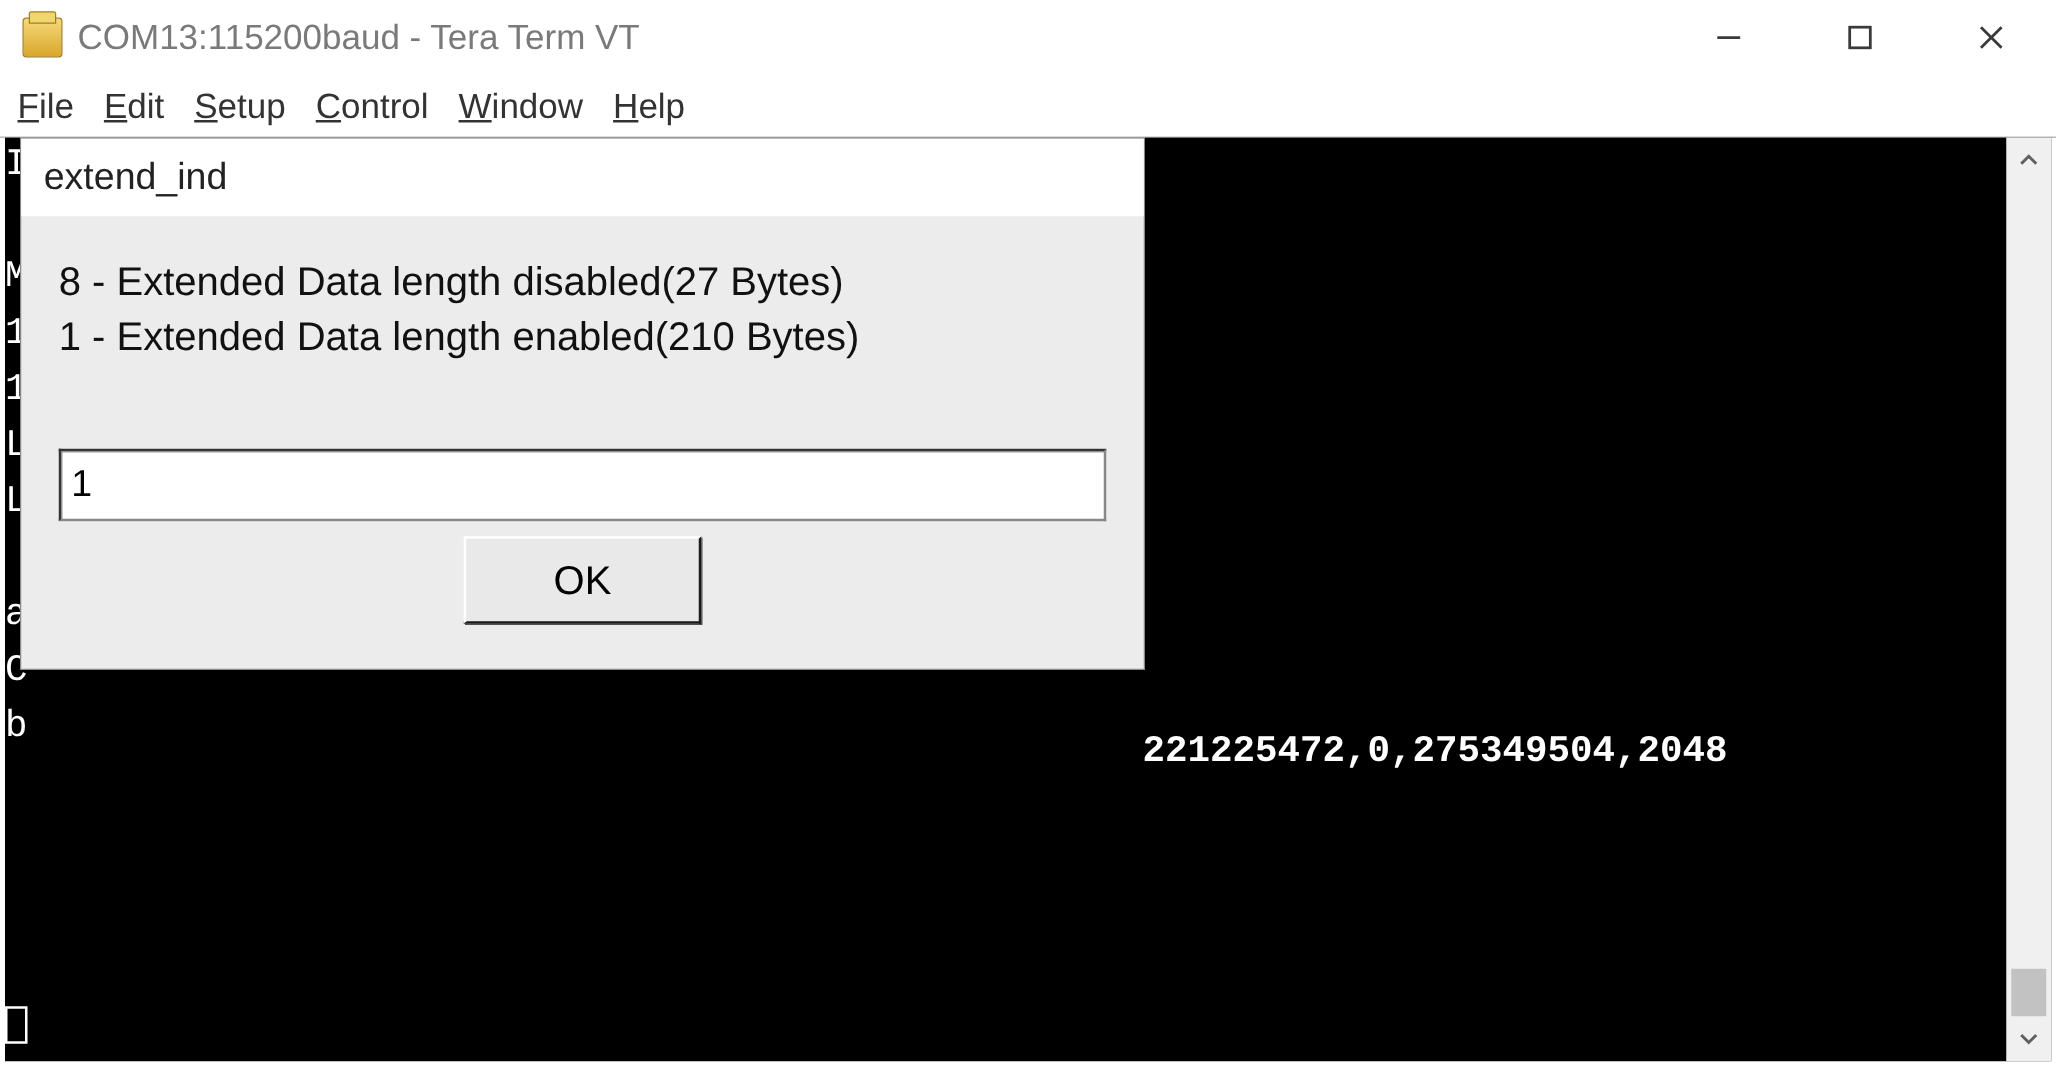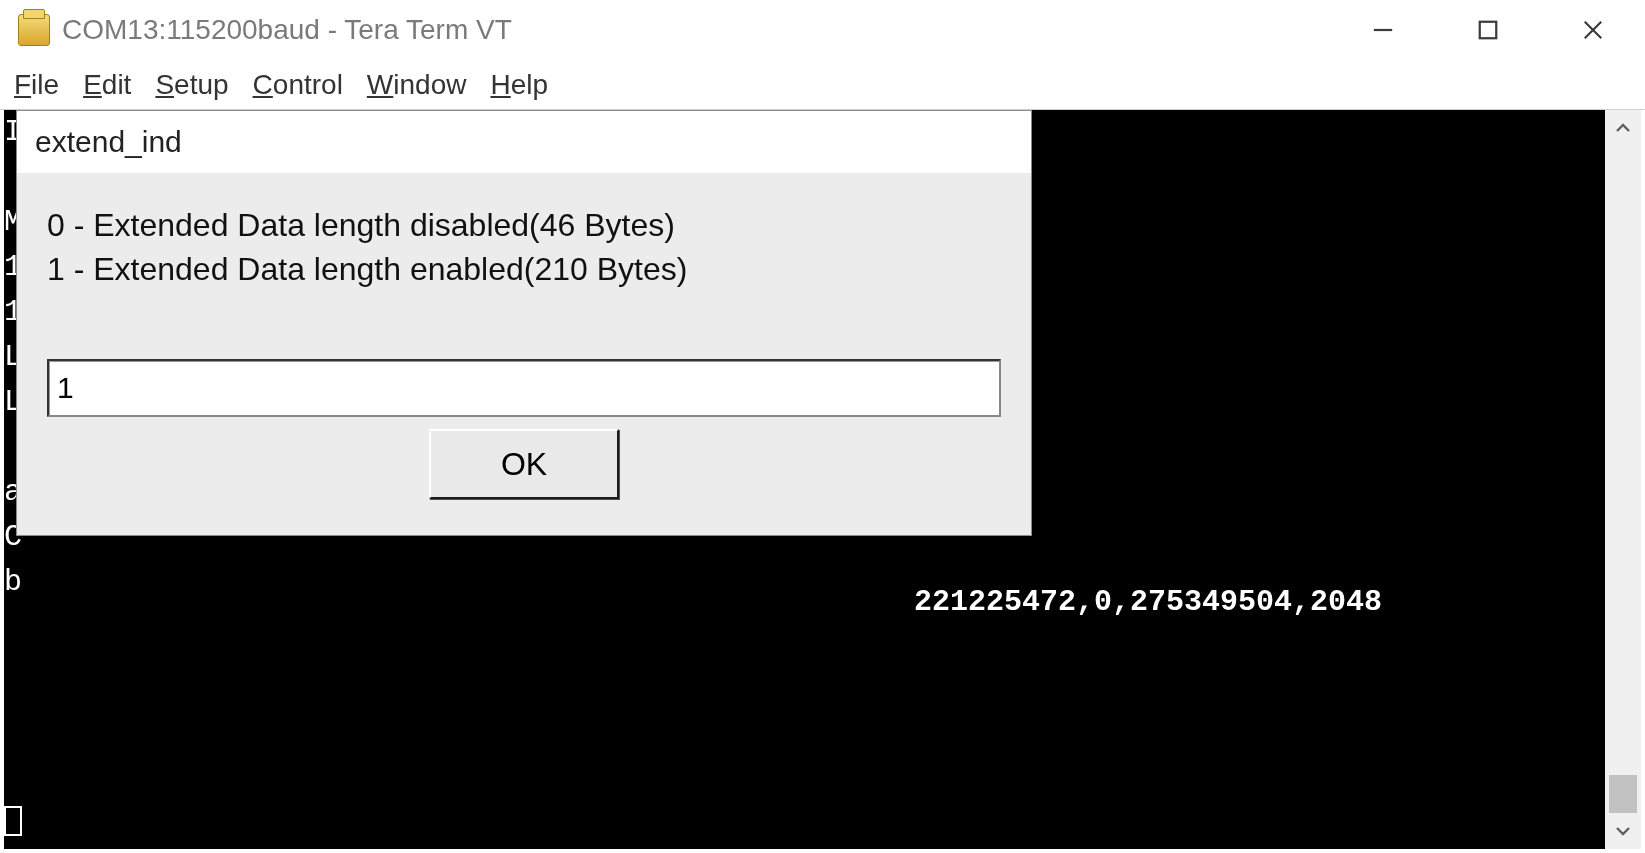--- a/index.html
+++ b/index.html
@@ -26,21 +26,21 @@
   .terminal .cursor-box { display:inline-block; width:18px; height:30px; border:2px solid #fff; vertical-align: -4px;}
 
   
   .scrollbar { position:absolute; top:0; right:0; width:36px; height:100%; background:#f0f0f0; display:flex; flex-direction:column; align-items:center;}
   .scrollbar .arrow { width:36px; height:36px; display:flex; align-items:center;justify-content:center; color:#606060;}
   .scrollbar .track { flex:1; position:relative; width:100%; }
   .scrollbar .thumb { position:absolute; left:4px; width:28px; background:#c2c2c2; bottom:0; height:38px; border-radius:0;}
   .scrollbar svg { width:18px; height:18px; }
 
   
-  .dialog { position:absolute; left:12px; top:0; width:1016px; background:#ececec; border:1px solid #8a8a8a; box-shadow: 4px 4px 0 rgba(0,0,0,0);}
+  .dialog { position:absolute; left:12px; top:0; width:900px; background:#ececec; border:1px solid #8a8a8a; box-shadow: 4px 4px 0 rgba(0,0,0,0);}
   .dialog .dlg-title { background:#fff; color:#222; font-size:30px; padding:14px 18px; font-weight:400;}
   .dialog .dlg-body { padding: 30px 30px 24px 30px; font-size:32px; line-height:44px; color:#111; font-family: Arial, sans-serif;}
   .dialog .dlg-input { margin: 44px 30px 0 30px; }
   .dialog .dlg-input input { width:100%; height:58px; font-size:30px; font-family: Arial,sans-serif; padding:4px 8px; border:2px inset #888; background:#fff; box-shadow: inset 1px 1px 0 #999;}
   .dialog .dlg-buttons { display:flex; justify-content:center; padding: 12px 0 36px 0;}
   .dialog .dlg-buttons button { width:190px; height:70px; font-size:32px; font-family: Arial,sans-serif; background:#e9e9e9; border:2px outset #fff; border-right-color:#707070; border-bottom-color:#707070; box-shadow: 1px 1px 0 #505050; cursor:pointer;}
 
   
 </style>
 </head>
@@ -94,21 +94,21 @@
     <div class="arrow">
       <svg viewBox="0 0 12 12">
           <polyline points="2,4 6,8 10,4" fill="none" stroke="currentColor" stroke-width="1.6"></polyline>
         </svg>
     </div>
   </div>
 
   <div class="dialog">
     <div class="dlg-title">extend_ind</div>
     <div class="dlg-body" id="dlg-body">
-        <div> 0 - Extended Data length disabled(46 Bytes)</div>
+        <div> 8 - Extended Data length disabled(27 Bytes)</div>
         <div> 1 - Extended Data length enabled(210 Bytes)</div>
       </div>
     <div class="dlg-input">
       <input type="text" value="1" style="">
     </div>
     <div class="dlg-buttons">
       <button>OK</button>
     </div>
   </div>
 

